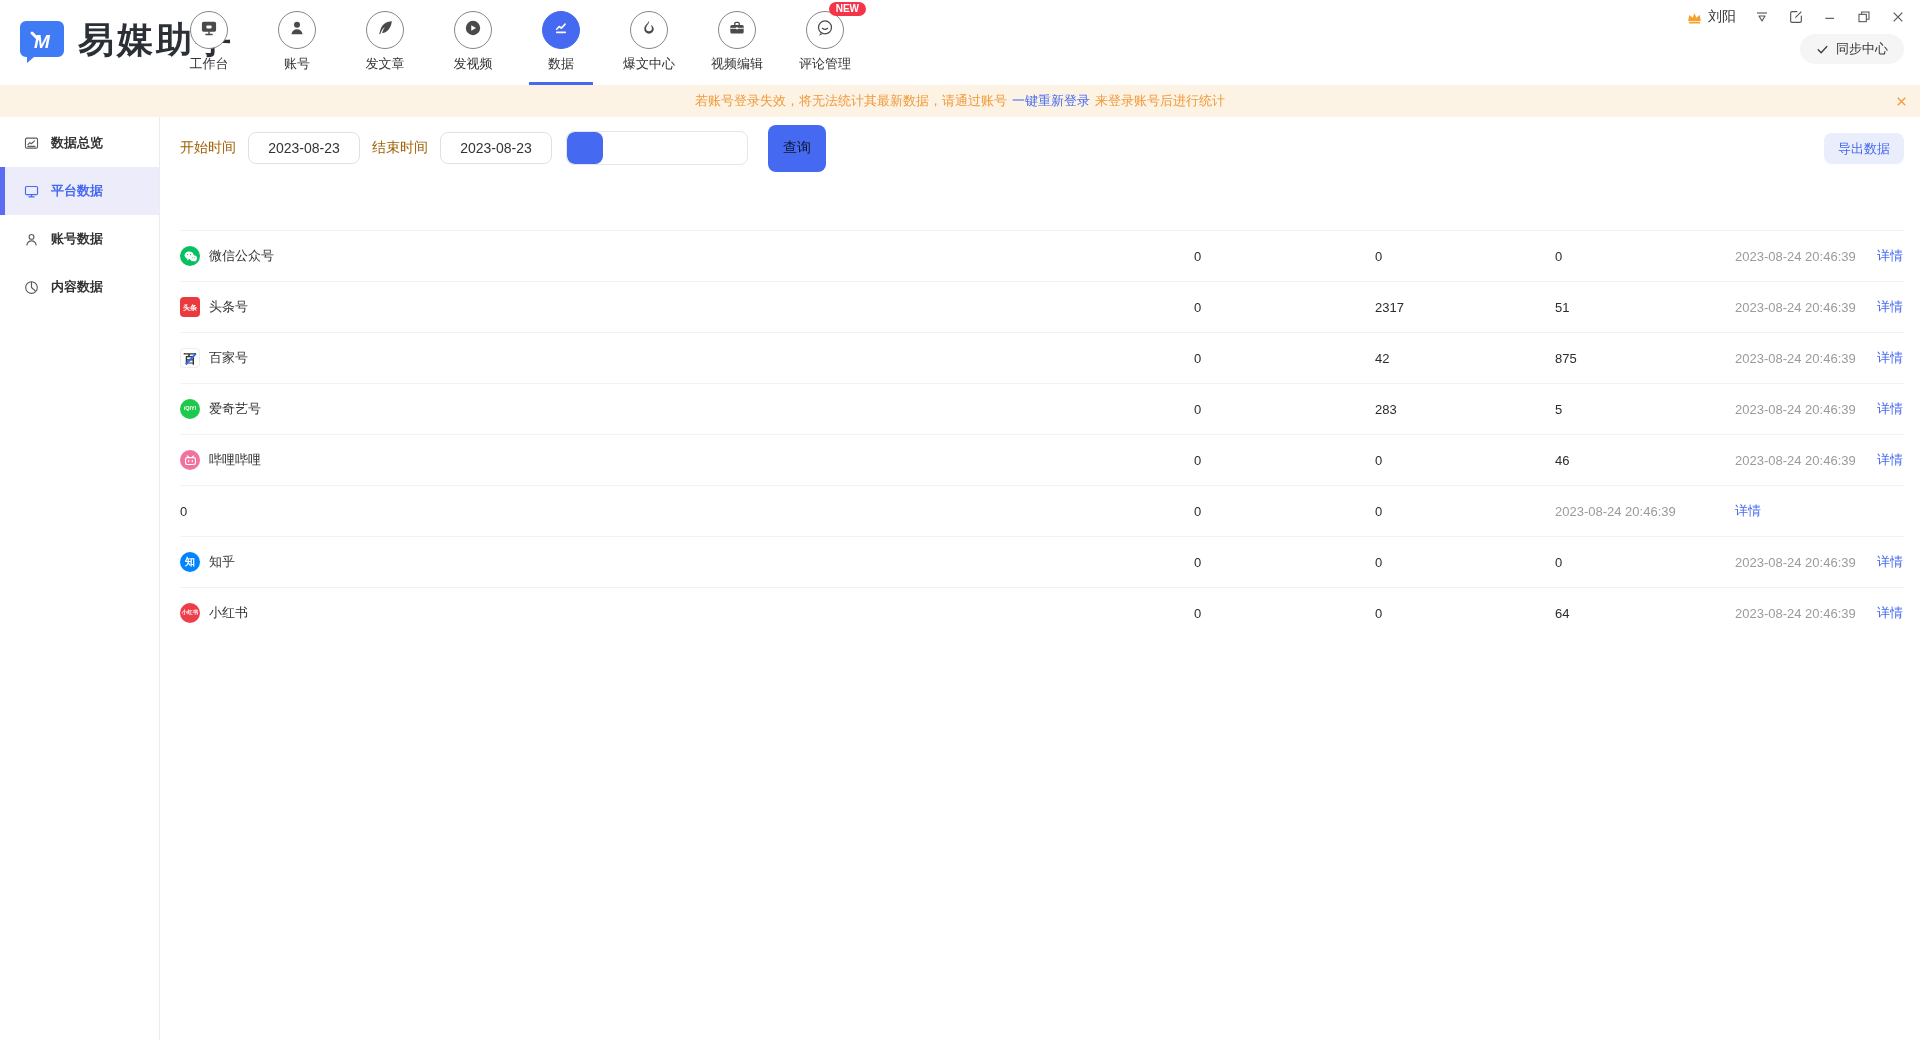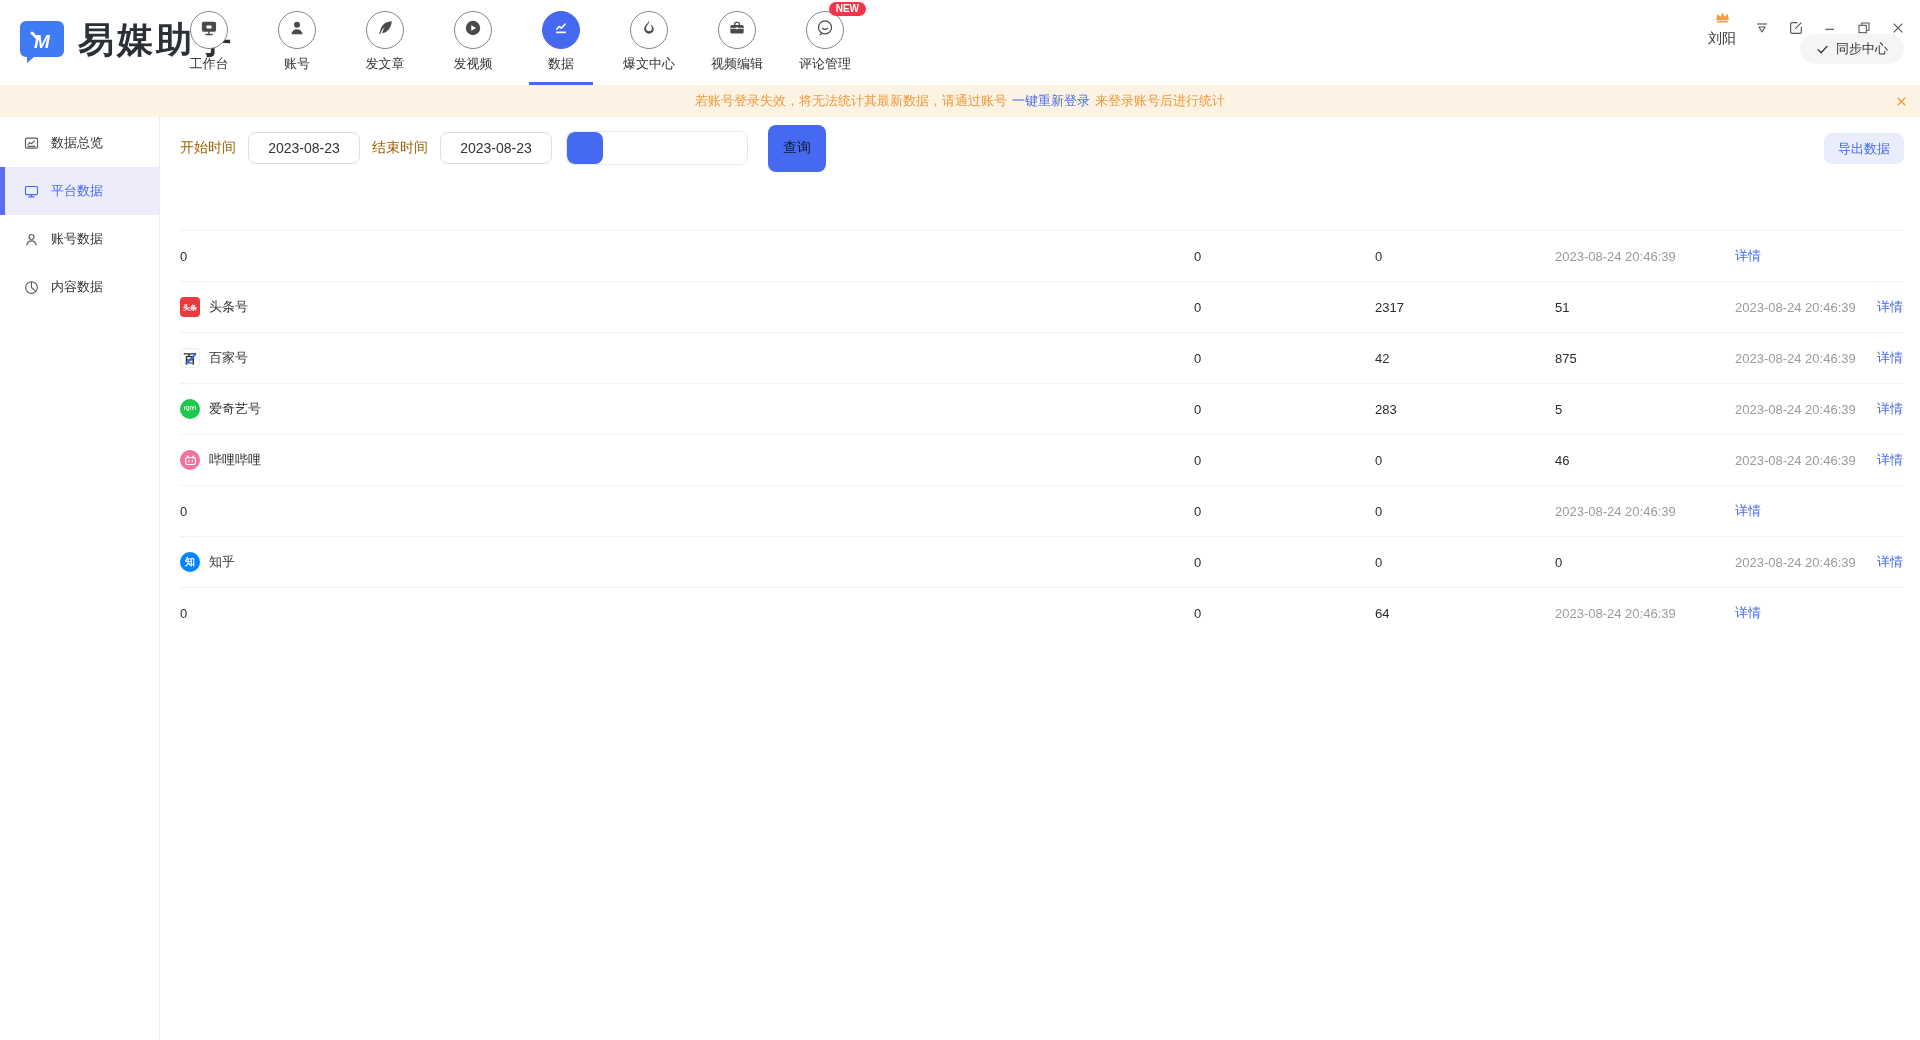--- a/index.html
+++ b/index.html
@@ -19,37 +19,37 @@
   .nav-circle{width:38px;height:38px;border-radius:50%;border:1px solid #868686;
               display:flex;align-items:center;justify-content:center;box-sizing:border-box;background:#fff;}
   .nav-item.active .nav-circle{background:var(--accent);border-color:var(--accent);}
   .nav-label{margin-top:6px;font-size:13px;color:#333;}
   .nav-item.active::after{content:"";position:absolute;left:50%;transform:translateX(-50%);
               bottom:0;width:64px;height:3px;background:var(--accent);}
   .nav-badge{position:absolute;top:2px;right:3px;background:var(--badge);color:#fff;
               font-size:10px;font-weight:700;padding:2px 7px;border-radius:9px;line-height:1;}
 
   .win-row{position:absolute;top:8px;right:14px;display:flex;align-items:center;gap:17px;}
-  .win-user{display:flex;align-items:center;gap:5px;font-size:14px;color:#333;flex-direction:column;}
+  .win-user{display:flex;align-items:center;gap:5px;font-size:14px;color:#333;}
   .win-ico{width:17px;height:17px;display:flex;align-items:center;justify-content:center;cursor:pointer;}
   .sync-btn{position:absolute;top:34px;right:16px;height:30px;display:flex;align-items:center;gap:7px;
             background:#f5f5f6;border:none;border-radius:16px;padding:0 16px;font-size:13px;color:#333;
             font-family:inherit;cursor:pointer;}
 
   
   .banner{height:32px;flex:0 0 32px;background:var(--banner-bg);display:flex;align-items:center;
           justify-content:center;font-size:13px;color:var(--banner-text);position:relative;}
   .banner a{color:var(--accent);text-decoration:none;margin:0 5px;cursor:pointer;}
   .banner-close{position:absolute;right:12px;top:0;height:32px;display:flex;align-items:center;cursor:pointer;}
 
   
   .layout{flex:1;display:flex;min-height:0;}
   .sidebar{width:160px;flex:0 0 160px;border-right:1px solid #ececec;box-sizing:border-box;padding-top:2px;}
   .side-item{position:relative;height:48px;display:flex;align-items:center;gap:11px;
-             padding-left:23px;font-size:13px;color:#333;cursor:pointer;}
+             padding-left:23px;font-size:13px;color:#333;cursor:pointer;font-weight:bold;}
   .side-item .side-icon{color:#5a5a5a;display:flex;}
   .side-item.active{background:var(--side-active-bg);color:var(--accent);}
   .side-item.active .side-icon{color:var(--accent);}
   .side-item.active::before{content:"";position:absolute;left:0;top:0;bottom:0;width:5px;background:#5b6cf0;}
 
   .main{flex:1;position:relative;padding:14px 16px 0 20px;box-sizing:border-box;min-width:0;}
 
   
   .filter-row{display:flex;align-items:center;gap:12px;height:34px;}
   .f-label{font-size:14px;color:#a16207;}
@@ -303,20 +303,35 @@
         <div class="th"></div>
             <div class="th"></div>
             <div class="th"></div>
             <div class="th"></div>
             <div class="th"></div>
             <div class="th"></div>
           </div>
         <div class="tbody">
 
         <div class="trow">
+              <div class="td plat">
+                <span class="plat-icon glyph-slot" style="background: rgb(7, 193, 96);">
+                  <svg width="15" height="15" viewBox="0 0 20 20">
+                    <ellipse cx="8.2" cy="8.3" rx="6.1" ry="5.1" fill="#fff"></ellipse>
+                    <path d="M5.2 15.3l1-2.7 2.2 1z" fill="#fff"></path>
+                    <ellipse cx="14" cy="12.4" rx="4.7" ry="4" fill="#fff"></ellipse>
+                    <path d="M16.8 17l-.8-2.1-1.9.9z" fill="#fff"></path>
+                    <circle cx="6.2" cy="7.4" r=".85" fill="#07c160"></circle>
+                    <circle cx="10.1" cy="7.4" r=".85" fill="#07c160"></circle>
+                    <circle cx="12.4" cy="11.7" r=".7" fill="#07c160"></circle>
+                    <circle cx="15.5" cy="11.7" r=".7" fill="#07c160"></circle>
+                  </svg>
+                </span>
+                <span class="plat-name">微信公众号</span>
+              </div>
               <div class="td">0</div>
               <div class="td">0</div>
               <div class="td">0</div>
               <div class="td time">2023-08-24 20:46:39</div>
               <div class="td"><a class="detail-link">详情</a></div>
             </div>
             <div class="trow">
               <div class="td plat">
                 <span class="plat-icon glyph-slot square" style="font-size: 7px; background: rgb(235, 58, 63);">头条</span>
                 <span class="plat-name">头条号</span>
@@ -383,20 +398,24 @@
                 <span class="plat-icon glyph-slot" style="font-size: 10px; background: rgb(0, 132, 255);">知</span>
                 <span class="plat-name">知乎</span>
               </div>
               <div class="td">0</div>
               <div class="td">0</div>
               <div class="td">0</div>
               <div class="td time">2023-08-24 20:46:39</div>
               <div class="td"><a class="detail-link">详情</a></div>
             </div>
             <div class="trow">
+              <div class="td plat">
+                <span class="plat-icon glyph-slot" style="font-size: 5.5px; background: rgb(238, 62, 74);">小红书</span>
+                <span class="plat-name">小红书</span>
+              </div>
               <div class="td">0</div>
               <div class="td">0</div>
               <div class="td">64</div>
               <div class="td time">2023-08-24 20:46:39</div>
               <div class="td"><a class="detail-link">详情</a></div>
             </div>
           </div>
       </div>
 
     </main>

